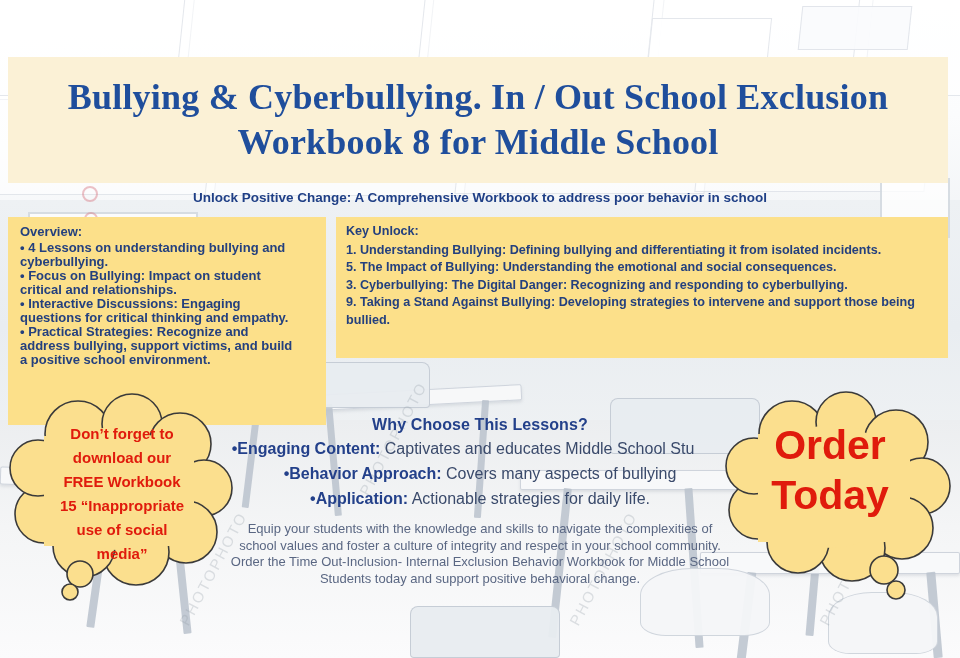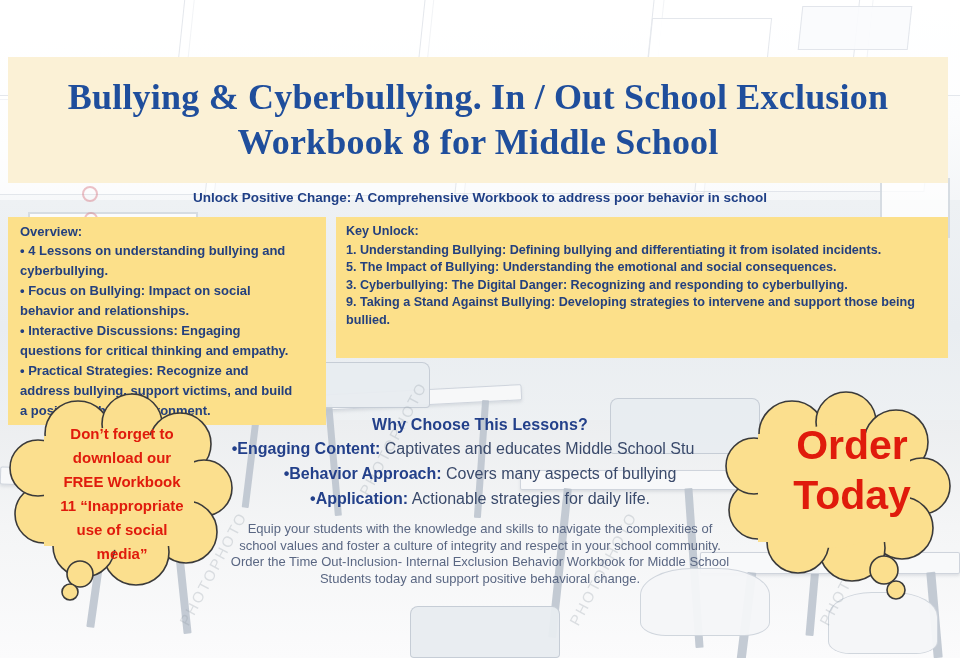--- a/index.html
+++ b/index.html
@@ -128,21 +128,21 @@
   }
   .box-head {
     font-size: 13px;
     font-weight: bold;
     line-height: 17px;
     margin-bottom: 1px;
   }
   .box-line {
     font-size: 13px;
     font-weight: bold;
-    line-height: 20px;
+    line-height: 14px;
   }
   #keylessons-box .box-head,
   #keylessons-box .box-line { font-size: 12.6px; line-height: 17.6px; }
 
   
   .why-wrap {
     position: absolute;
     left: 180px; top: 414px; width: 600px;
     text-align: center;
     z-index: 4;
@@ -185,21 +185,21 @@
     line-height: 1.35;
     white-space: pre-line;
   }
   #cloud-left { left: 8px; top: 396px; width: 228px; height: 210px; }
   #cloud-left .cloud-text {
     left: 22px; top: 26px; width: 184px;
     font-size: 15px; line-height: 24px;
   }
   #cloud-right { left: 726px; top: 398px; width: 226px; height: 200px; }
   #cloud-right .cloud-text {
-    left: 32px; top: 22px; width: 188px;
+    left: 10px; top: 22px; width: 188px;
     font-size: 41px; line-height: 50px;
   }
 </style>
 </head>
 <body>
 
 <div id="poster">
 
   <div class="bg-photo">
     <div class="bg-ceiling"></div>
@@ -254,21 +254,21 @@
   </div>
 
   <div class="title-banner">
     <div class="title-text">Bullying &amp; Cyberbullying. In / Out School Exclusion Workbook 8 for Middle School</div>
   </div>
   <div class="subtitle">Unlock Positive Change: A Comprehensive Workbook to address poor behavior in school</div>
 
   <div class="box" id="overview-box">
     <div class="box-head">Overview:</div>
     <div class="box-line">• 4 Lessons on understanding bullying and cyberbullying.</div>
-    <div class="box-line">• Focus on Bullying: Impact on social behavior and relationships.</div>
+    <div class="box-line">• Focus on Bullying: Impact on student critical and relationships.</div>
     <div class="box-line">• Interactive Discussions: Engaging questions for critical thinking and empathy.</div>
     <div class="box-line">• Practical Strategies: Recognize and address bullying, support victims, and build a positive school environment.</div>
   </div>
 
   <div class="box" id="keylessons-box">
     <div class="box-head">Key Unlock:</div>
     <div class="box-line">1. Understanding Bullying: Defining bullying and differentiating it from isolated incidents.</div>
     <div class="box-line">5. The Impact of Bullying: Understanding the emotional and social consequences.</div>
     <div class="box-line">3. Cyberbullying: The Digital Danger: Recognizing and responding to cyberbullying.</div>
     <div class="box-line">9. Taking a Stand Against Bullying: Developing strategies to intervene and support those being bullied.</div>
@@ -303,21 +303,21 @@
         <circle cx="62" cy="196" r="8"></circle>
       </g>
       <g fill="#fbdf8e">
         <circle cx="110" cy="92" r="62"></circle>
         <rect x="36" y="40" width="150" height="110"></rect>
       </g>
     </svg>
     <div class="cloud-text">Don’t forget to
 download our
 FREE Workbook
-11 “Inappropriate
+15 “Inappropriate
 use  of social
 media”</div>
   </div>
 
   <div class="cloud" id="cloud-right">
     <svg width="226" height="200" viewBox="0 0 226 200">
       <g fill="#fbdf8e" stroke="#3a3a3a" stroke-width="1.6">
         <circle cx="66" cy="36" r="33"></circle>
         <circle cx="120" cy="24" r="30"></circle>
         <circle cx="170" cy="44" r="32"></circle>

